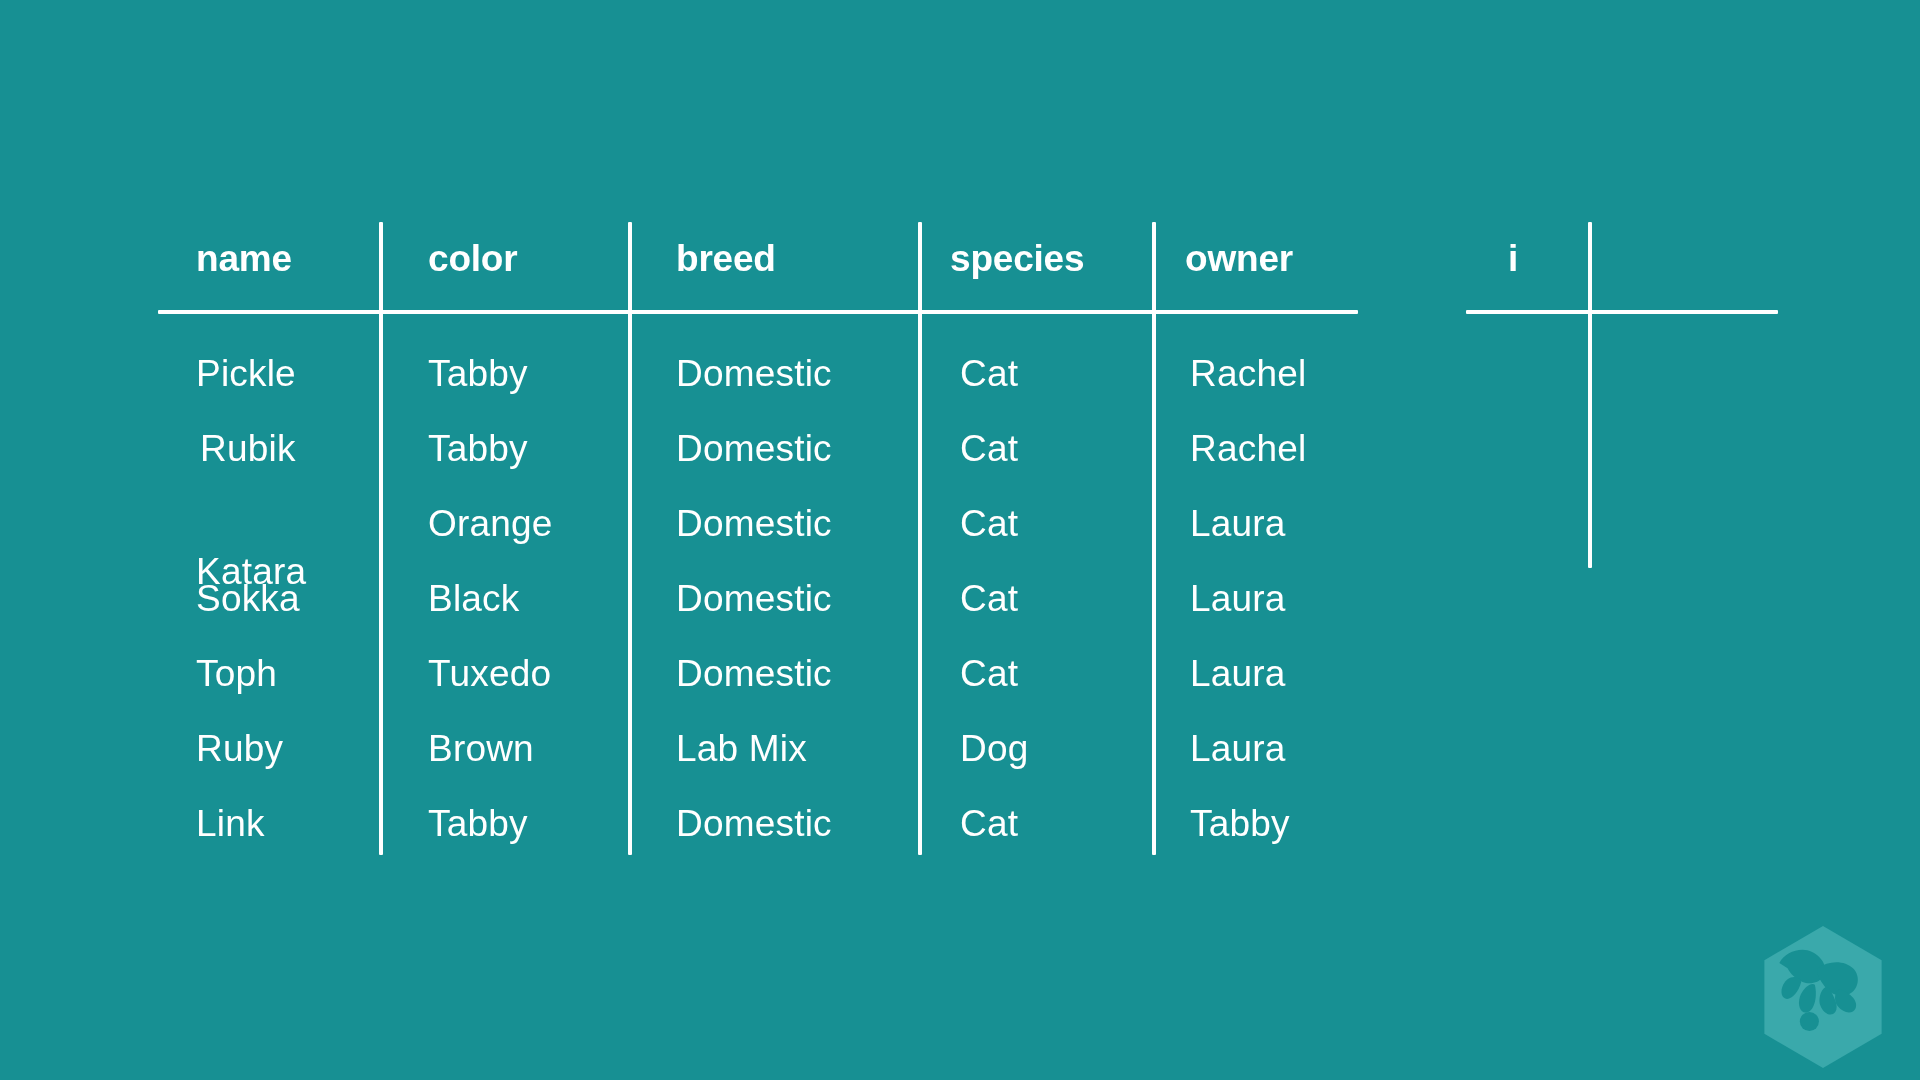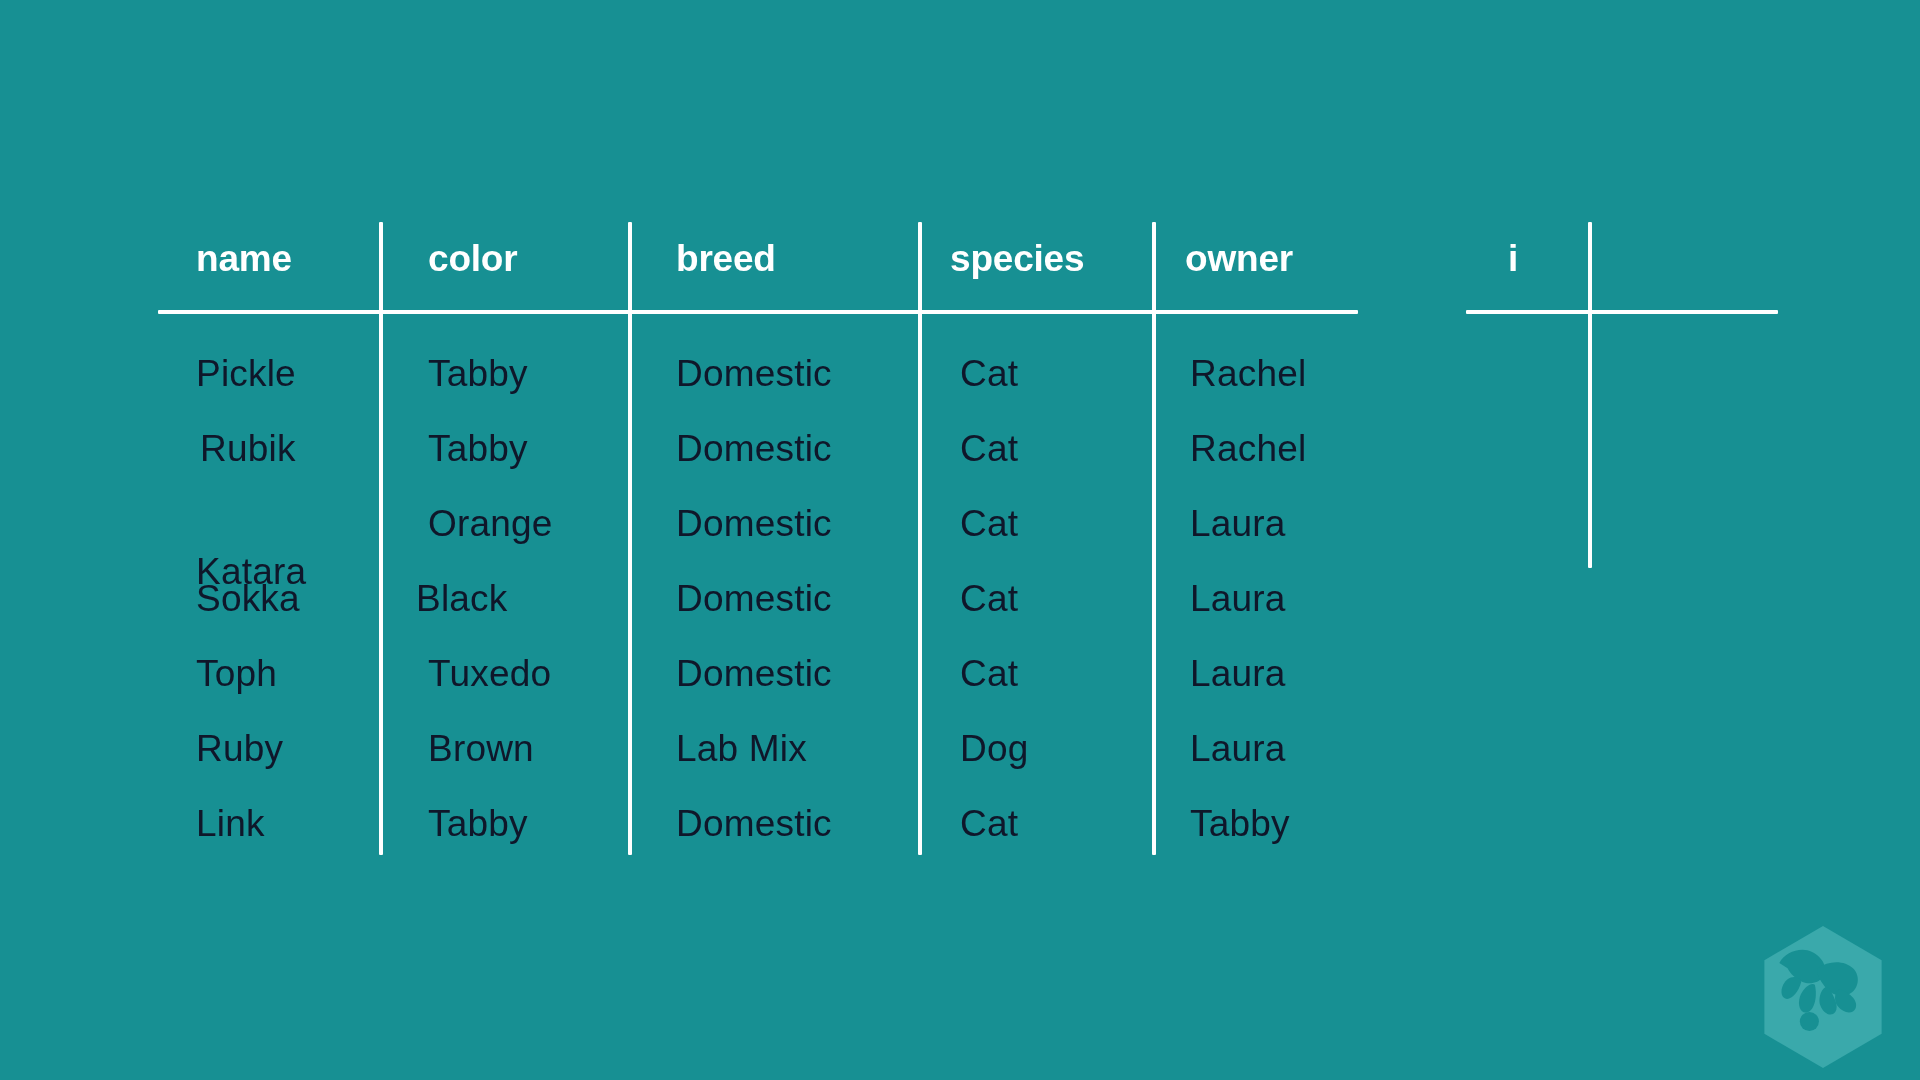--- a/index.html
+++ b/index.html
@@ -38,21 +38,21 @@
     color: #ffffff;
     font-size: 37px;
     font-weight: bold;
     letter-spacing: -0.2px;
     white-space: nowrap;
     line-height: 1;
   }
 
   .cell {
     position: absolute;
-    color: #0f172a;
+    color: #ffffff;
     font-size: 37px;
     font-weight: 400;
     white-space: nowrap;
     line-height: 1;
     letter-spacing: 0.2px;
   }
 
   
   .vline {
     position: absolute;
@@ -116,21 +116,21 @@
     <div class="cell" style="left:960px; top:430px;">Cat</div>
     <div class="cell" style="left:1190px; top:430px;">Rachel</div>
 
     <div class="cell" style="left:196px; top:505px;margin-top:48px;">Katara</div>
     <div class="cell" style="left:428px; top:505px;">Orange</div>
     <div class="cell" style="left:676px; top:505px;">Domestic</div>
     <div class="cell" style="left:960px; top:505px;">Cat</div>
     <div class="cell" style="left:1190px; top:505px;">Laura</div>
 
     <div class="cell" style="left:196px; top:580px;">Sokka</div>
-    <div class="cell" style="left:416px; top:580px;">Black</div>
+    <div class="cell" style="left:428px; top:580px;">Black</div>
     <div class="cell" style="left:676px; top:580px;">Domestic</div>
     <div class="cell" style="left:960px; top:580px;">Cat</div>
     <div class="cell" style="left:1190px; top:580px;">Laura</div>
 
     <div class="cell" style="left:196px; top:655px;">Toph</div>
     <div class="cell" style="left:428px; top:655px;">Tuxedo</div>
     <div class="cell" style="left:676px; top:655px;">Domestic</div>
     <div class="cell" style="left:960px; top:655px;">Cat</div>
     <div class="cell" style="left:1190px; top:655px;">Laura</div>
 

